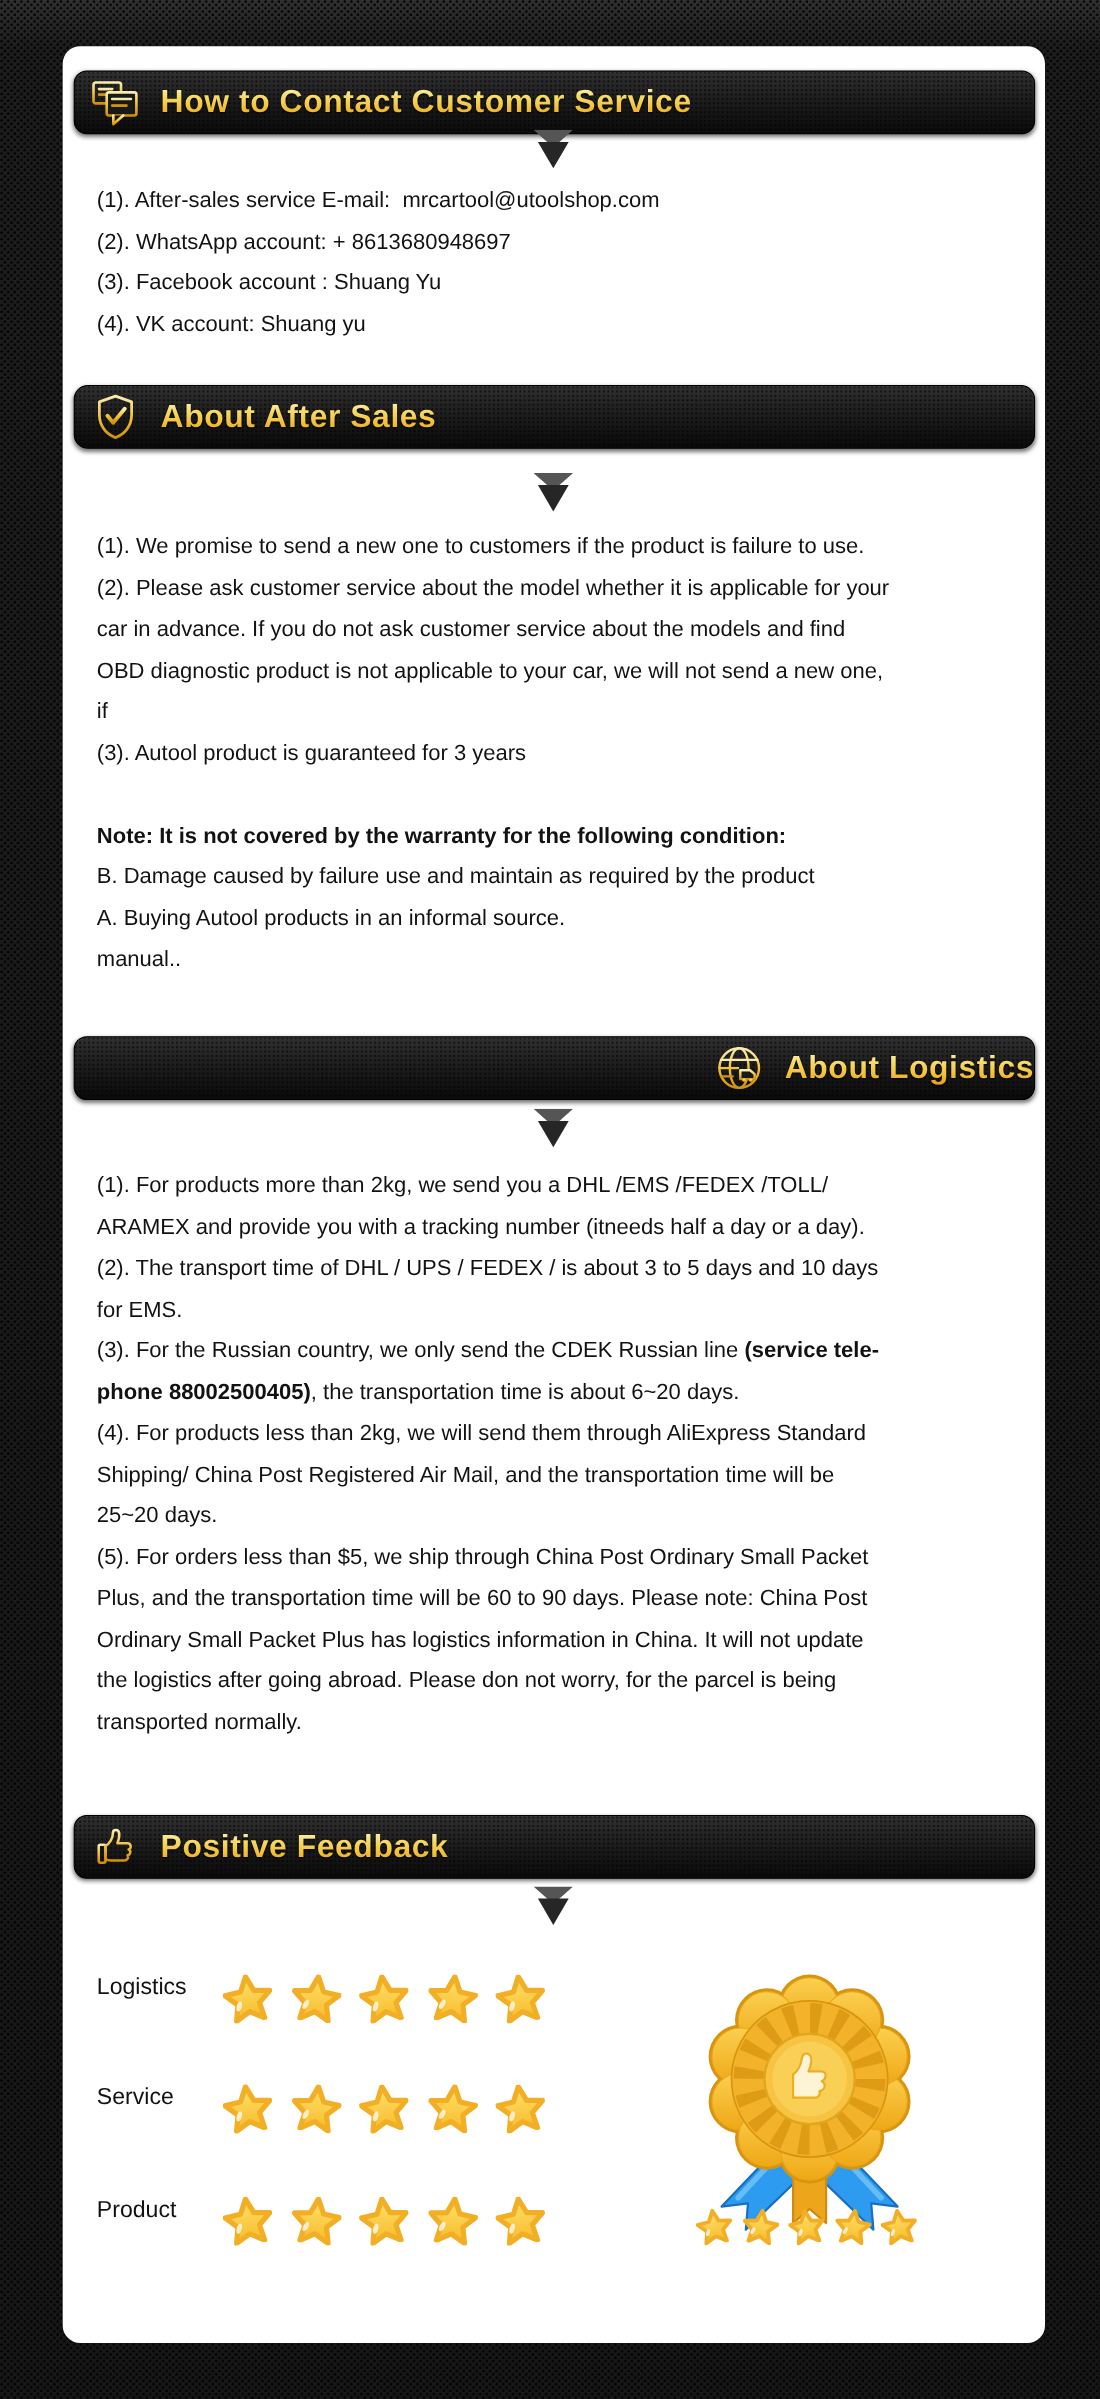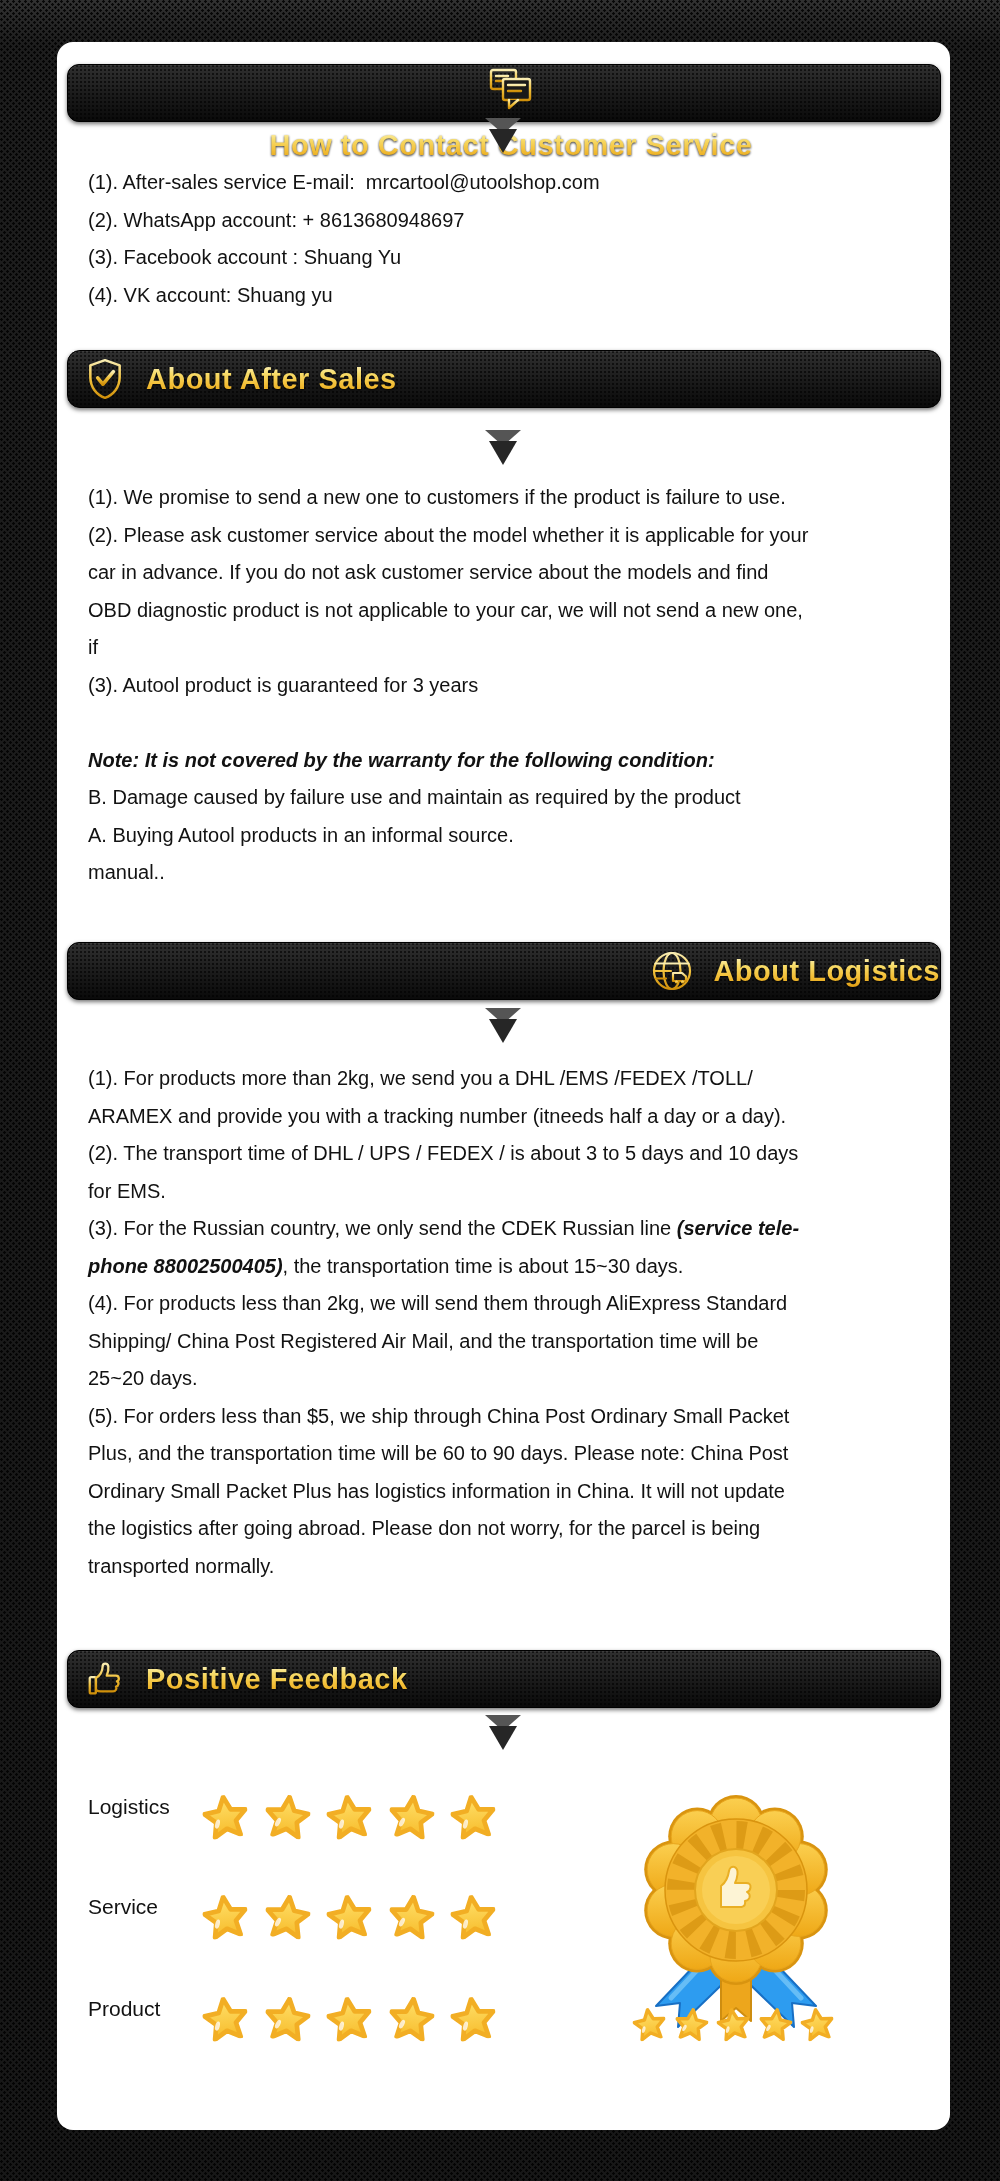--- a/index.html
+++ b/index.html
@@ -32,21 +32,21 @@
   .bar-icon{display:inline-flex;width:46px;height:46px;align-items:center;justify-content:center;flex:0 0 auto;}
   .bar-title{
     font-size:29px;font-weight:bold;letter-spacing:.5px;white-space:pre;
     background:linear-gradient(180deg,#FDF7D0 0%,#F7DC6A 32%,#F3BE35 66%,#DE9C12 100%);
     -webkit-background-clip:text;background-clip:text;color:transparent;
     filter:drop-shadow(0 1px 1px rgba(0,0,0,.8));
   }
   .arrow{position:absolute;left:426px;width:40px;height:35px;}
   .body-text{position:absolute;left:31px;font-size:20px;line-height:37.5px;color:#121212;}
   .tline{white-space:pre;min-height:37.5px;}
-  .bseg{font-weight:bold;font-style:italic;}
+  .bseg{font-weight:bold;}
   .rate-row{position:absolute;left:31px;height:46px;display:flex;align-items:flex-start;}
   .rate-label{width:115px;font-size:21px;color:#121212;flex:0 0 auto;}
   .stars{display:flex;align-items:center;gap:17px;}
   .stars svg:nth-child(odd){transform:rotate(-7deg);}
   .stars svg:nth-child(even){transform:rotate(6deg);}
   .small-stars{position:absolute;left:576px;top:1966px;display:flex;gap:9px;}
   .small-stars svg:nth-child(odd){transform:rotate(-8deg);}
   .small-stars svg:nth-child(even){transform:rotate(7deg);}
   .medal{position:absolute;left:584px;top:1751px;width:190px;height:240px;}
   .hidden-defs{position:absolute;width:0;height:0;overflow:hidden;}
@@ -68,21 +68,21 @@
     <linearGradient id="petalG" x1="0" y1="0" x2="0" y2="1">
       <stop offset="0" stop-color="#FBCF4F"></stop>
       <stop offset="1" stop-color="#EFA816"></stop>
     </linearGradient>
   </defs>
 </svg>
 
 <div class="page">
   <div class="card">
 
-    <div class="bar" style="top:22px;flex-direction:column;">
+    <div class="bar" style="top:22px;">
       <span class="bar-icon">
         <svg viewBox="0 0 46 44" width="46" height="44" fill="none" stroke="url(#gstroke)" stroke-width="2.4" stroke-linecap="round" stroke-linejoin="round">
           <rect x="3" y="4" width="25" height="19" rx="2"></rect>
           <path d="M8 10 h12 M8 15 h9"></path>
           <rect x="15" y="13" width="27" height="21" rx="2" fill="#191919"></rect>
           <path d="M20 19 h17 M20 25 h13"></path>
           <path d="M21 34 v8 l9 -8" fill="#191919"></path>
         </svg>
       </span>
       <span class="bar-title">How to Contact Customer Service</span>
@@ -147,21 +147,21 @@
         <polygon points="2,0 38,0 20,16" fill="#555555"></polygon>
         <polygon points="6,11 34,11 20,35" fill="#262626"></polygon>
       </svg>
     </div>
     <div class="body-text" style="top:1018px;">
         <div class="tline"><span>(1). For products more than 2kg, we send you a DHL /EMS /FEDEX /TOLL/</span></div>
         <div class="tline"><span>ARAMEX and provide you with a tracking number (itneeds half a day or a day).</span></div>
         <div class="tline"><span>(2). The transport time of DHL / UPS / FEDEX / is about 3 to 5 days and 10 days</span></div>
         <div class="tline"><span>for EMS.</span></div>
         <div class="tline"><span>(3). For the Russian country, we only send the CDEK Russian line </span><span class="bseg">(service tele-</span></div>
-        <div class="tline"><span class="bseg">phone 88002500405)</span><span>, the transportation time is about 15~30 days.</span></div>
+        <div class="tline"><span class="bseg">phone 88002500405)</span><span>, the transportation time is about 6~20 days.</span></div>
         <div class="tline"><span>(4). For products less than 2kg, we will send them through AliExpress Standard</span></div>
         <div class="tline"><span>Shipping/ China Post Registered Air Mail, and the transportation time will be</span></div>
         <div class="tline"><span>25~20 days.</span></div>
         <div class="tline"><span>(5). For orders less than $5, we ship through China Post Ordinary Small Packet</span></div>
         <div class="tline"><span>Plus, and the transportation time will be 60 to 90 days. Please note: China Post</span></div>
         <div class="tline"><span>Ordinary Small Packet Plus has logistics information in China. It will not update</span></div>
         <div class="tline"><span>the logistics after going abroad. Please don not worry, for the parcel is being</span></div>
         <div class="tline"><span>transported normally.</span></div>
       </div>
 

